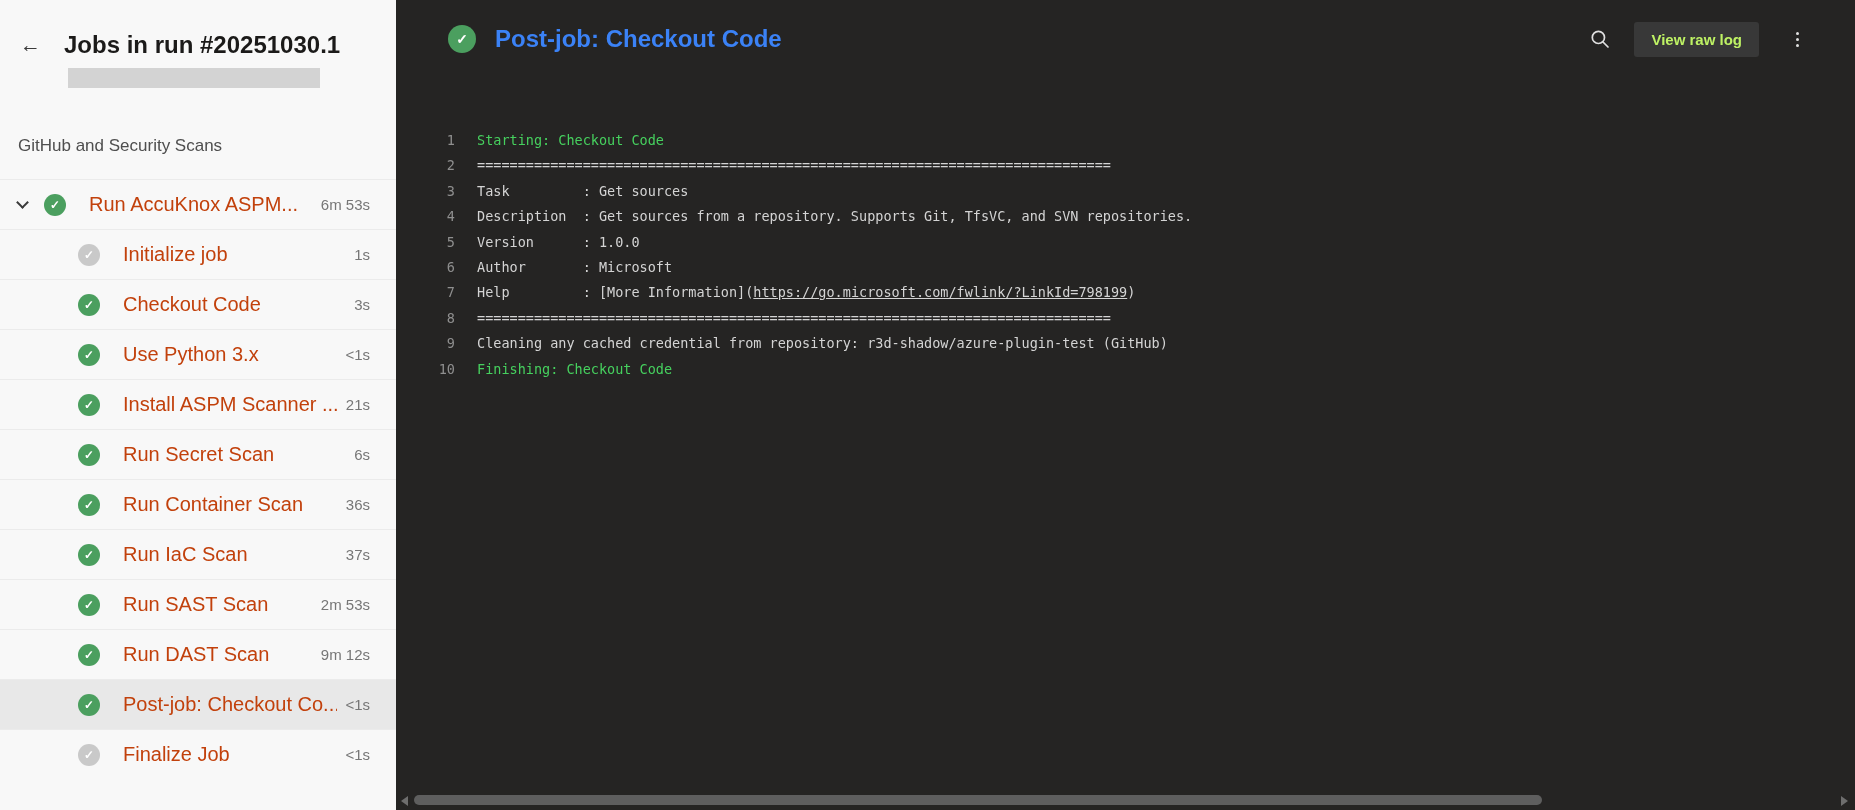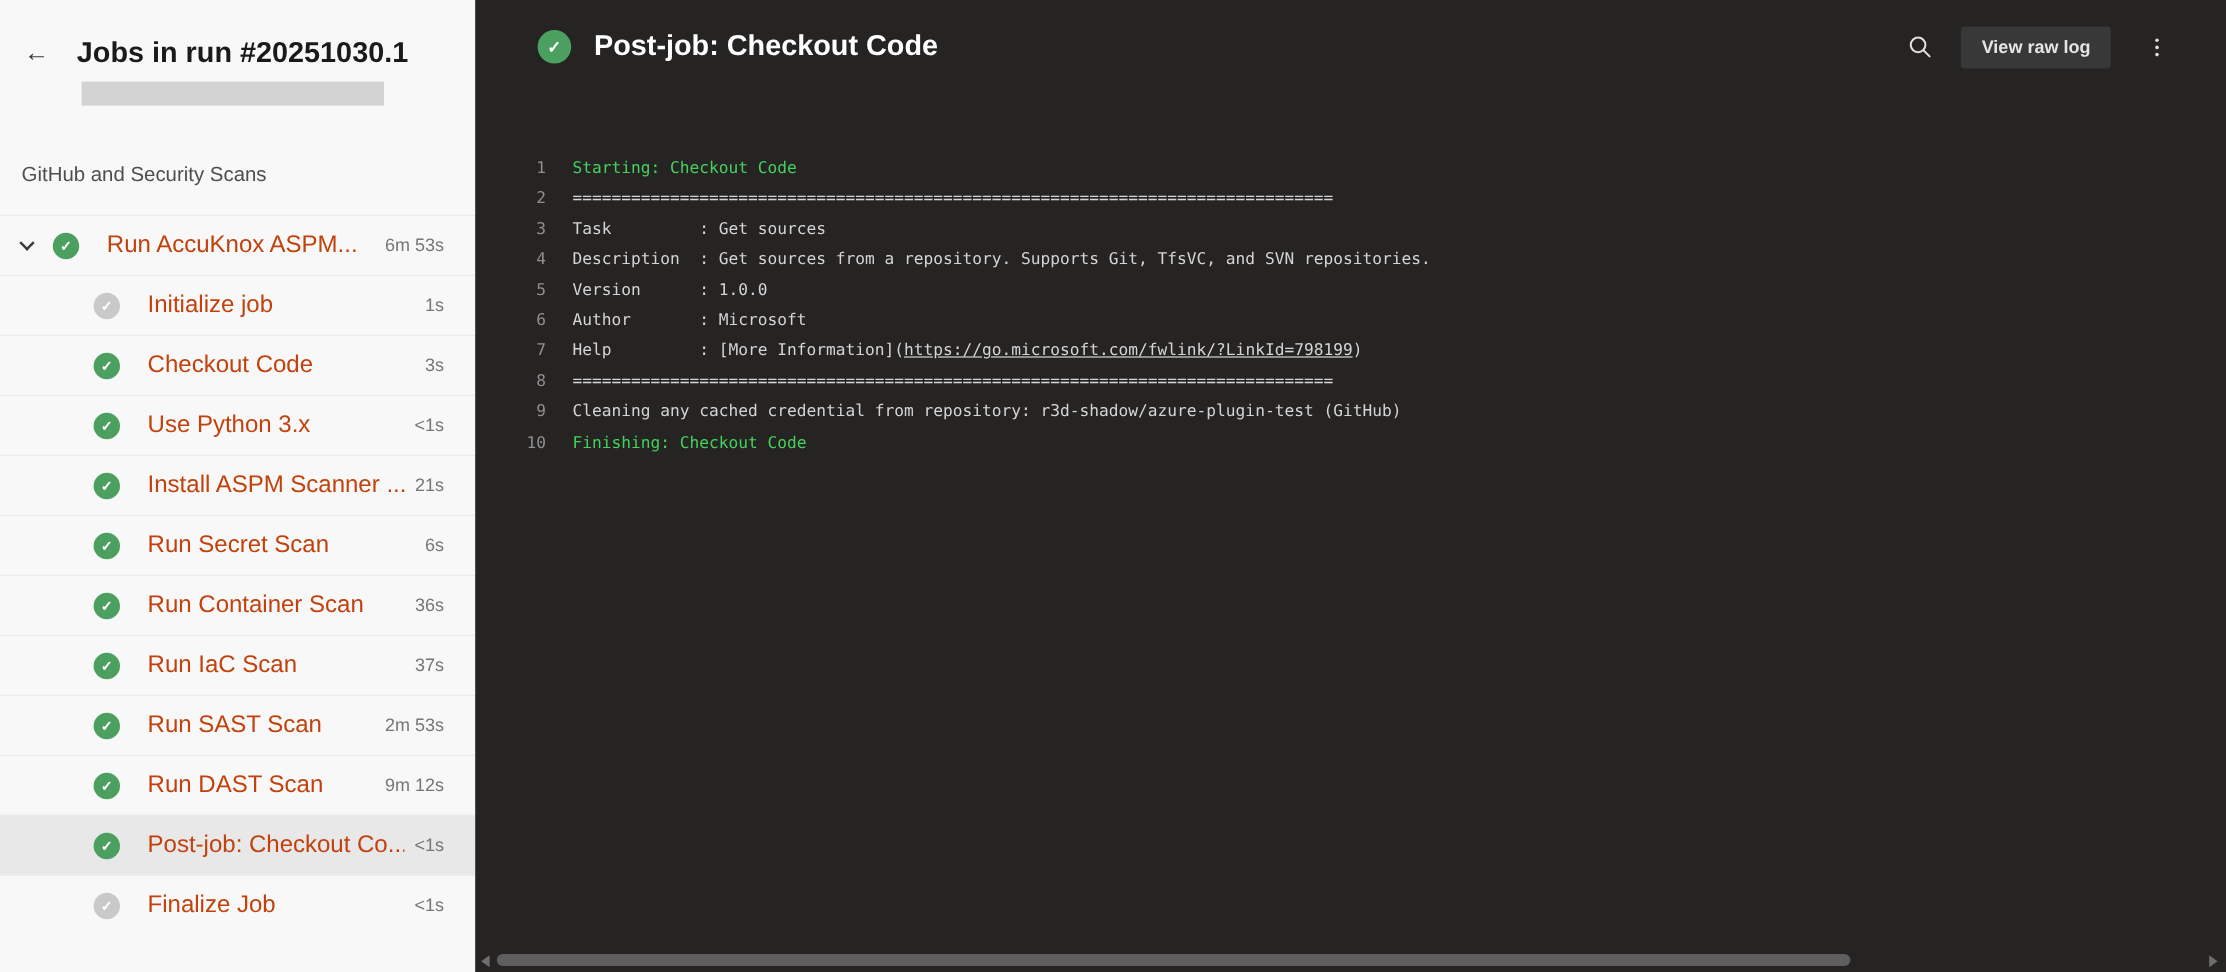--- a/index.html
+++ b/index.html
@@ -43,25 +43,25 @@
   .status.success{background:var(--success-green);}
   .status.pending{background:var(--pending-gray);}
   .job-label{margin-left:23px;font-size:20px;color:#c2410c;white-space:nowrap;overflow:hidden;}
   .job-duration{margin-left:auto;font-size:15px;color:var(--duration-gray);white-space:nowrap;padding-left:8px;}
 
   
   .main{flex:1;background:var(--panel-bg);position:relative;overflow:hidden;}
   .main-header{height:78px;display:flex;align-items:center;padding:0 40px 0 52px;}
   .main-status{width:28px;min-width:28px;height:28px;border-radius:50%;background:var(--success-green);
     display:flex;align-items:center;justify-content:center;color:#fff;font-size:14px;font-weight:700;}
-  .log-title{font-size:24px;font-weight:600;color:#ffffff;margin-left:19px;}
+  .log-title{font-size:24px;font-weight:600;color:#3b82f6;margin-left:19px;}
   .header-right{margin-left:auto;display:flex;align-items:center;}
   .icon-btn{background:none;border:none;cursor:pointer;width:36px;height:36px;
     display:flex;align-items:center;justify-content:center;color:#e0e0e0;}
-  .raw-log-btn{background:var(--button-bg);color:#e5e5e5;border:none;cursor:pointer;
+  .raw-log-btn{background:var(--button-bg);color:#bef264;border:none;cursor:pointer;
     font-family:"Liberation Sans",sans-serif;font-size:15px;font-weight:700;
     padding:9px 17px;border-radius:3px;margin:0 20px 0 16px;}
   .kebab{display:flex;flex-direction:column;align-items:center;justify-content:center;gap:3px;}
   .kebab i{width:3px;height:3px;border-radius:50%;background:#e0e0e0;display:block;}
 
   .log-viewer{margin-top:50px;font-family:"DejaVu Sans Mono","Liberation Mono",monospace;
     font-size:13.5px;}
   .log-line{display:flex;line-height:25.4px;}
   .ln{width:59px;min-width:59px;text-align:right;color:var(--line-num);user-select:none;}
   .lt{margin-left:22px;white-space:pre;color:var(--log-text);}

